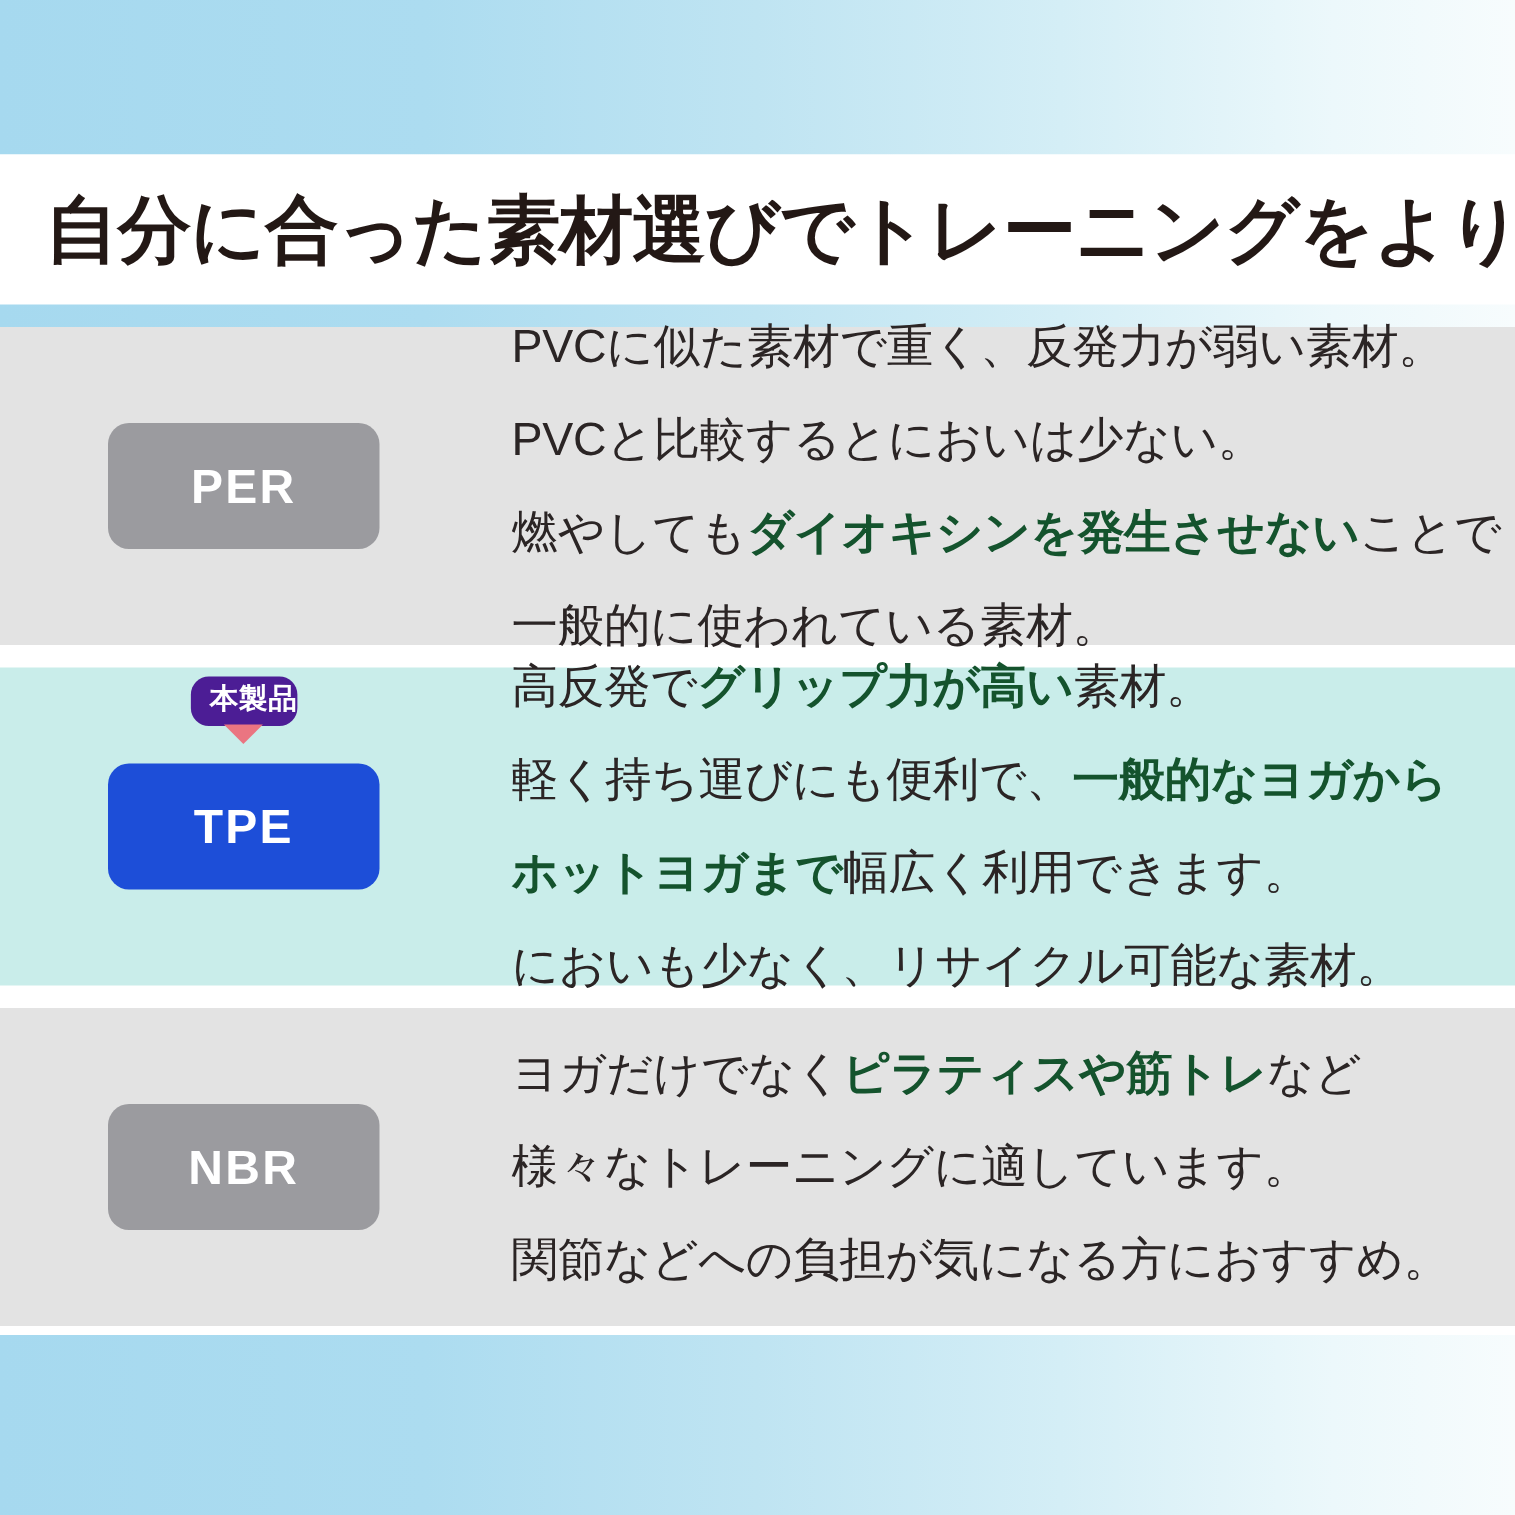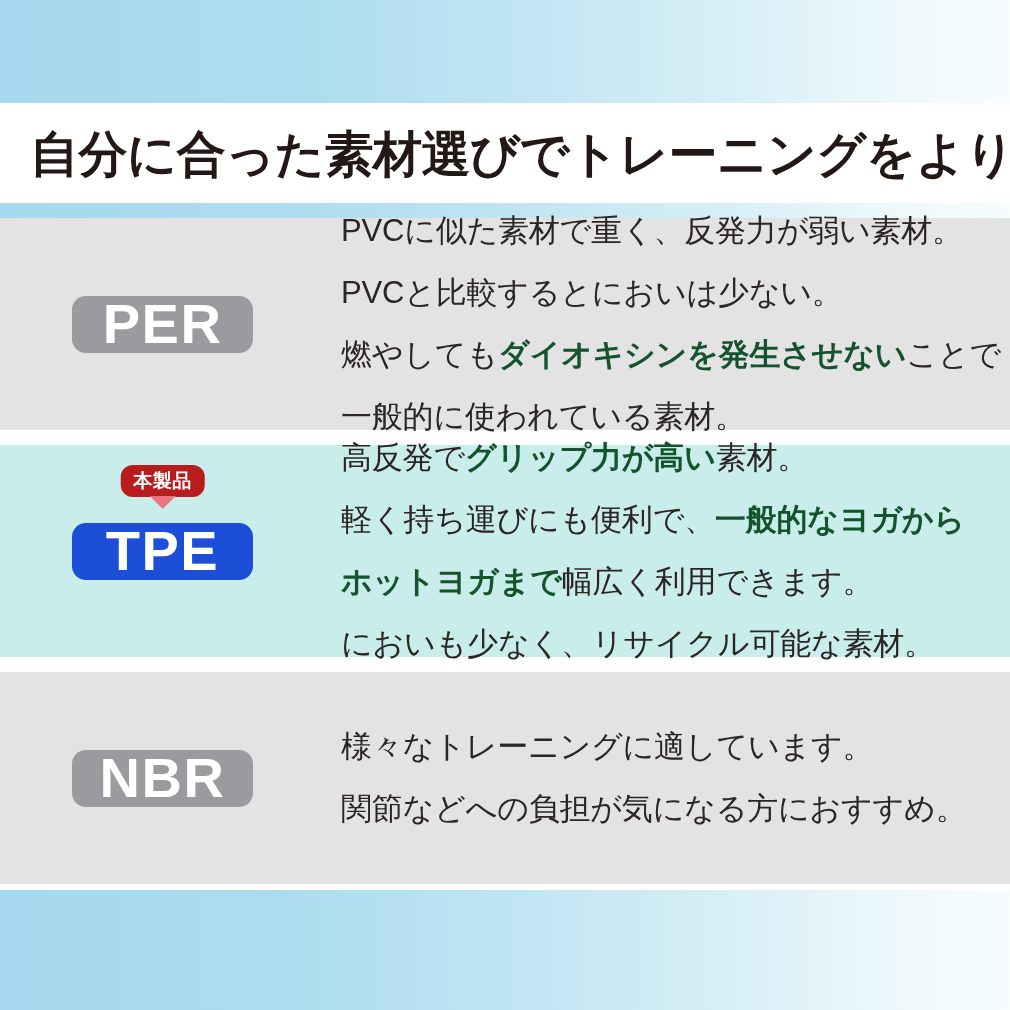--- a/index.html
+++ b/index.html
@@ -83,27 +83,27 @@
     min-width: 325px;
     height: 212px;
     display: flex;
     align-items: center;
     justify-content: center;
   }
 
   .chip {
     position: relative;
     width: 181px;
-    height: 57px;
+    height: 84px;
     border-radius: 14px;
     display: flex;
     align-items: center;
     justify-content: center;
     color: #ffffff;
-    font-size: 56px;
+    font-size: 32px;
     font-weight: 700;
     letter-spacing: 1.5px;
     line-height: 1;
     box-sizing: border-box;
   }
   .chip-gray { background: #9b9b9f; }
   .chip-cyan { background: #1d4ed8; }
 
   
   .chip-wrap {
@@ -112,23 +112,23 @@
     flex-direction: column;
     align-items: center;
   }
 
   
   .badge {
     position: absolute;
     top: -58px;
     left: 50%;
     transform: translateX(-50%);
-    background: #b91c1c;
+    background: #4c1d95;
     border-radius: 12px;
-    padding: 5px 13px 6px 13px;
+    padding: 5px 0 6px 13px;
     color: #ffffff;
     font-size: 19px;
     font-weight: 700;
     line-height: 1.15;
     letter-spacing: 0.5px;
     white-space: nowrap;
   }
   .badge::after {
     content: "";
     position: absolute;
@@ -196,20 +196,21 @@
     </div>
   </div>
 
   <div id="row-nbr" class="row row-gray">
     <div class="chip-col">
       <div class="chip-wrap">
         <div class="chip chip-gray">NBR</div>
       </div>
     </div>
     <div class="desc">
+      <p><span>ヨガだけでなく</span><b>ピラティスや筋トレ</b><span>など</span></p>
       <p><span>様々なトレーニングに適しています。</span></p>
       <p><span>関節などへの負担が気になる方におすすめ。</span></p>
     </div>
   </div>
 
   <div id="band-bottom" class="band-blue"></div>
 
 </div>
 
 </body></html>

